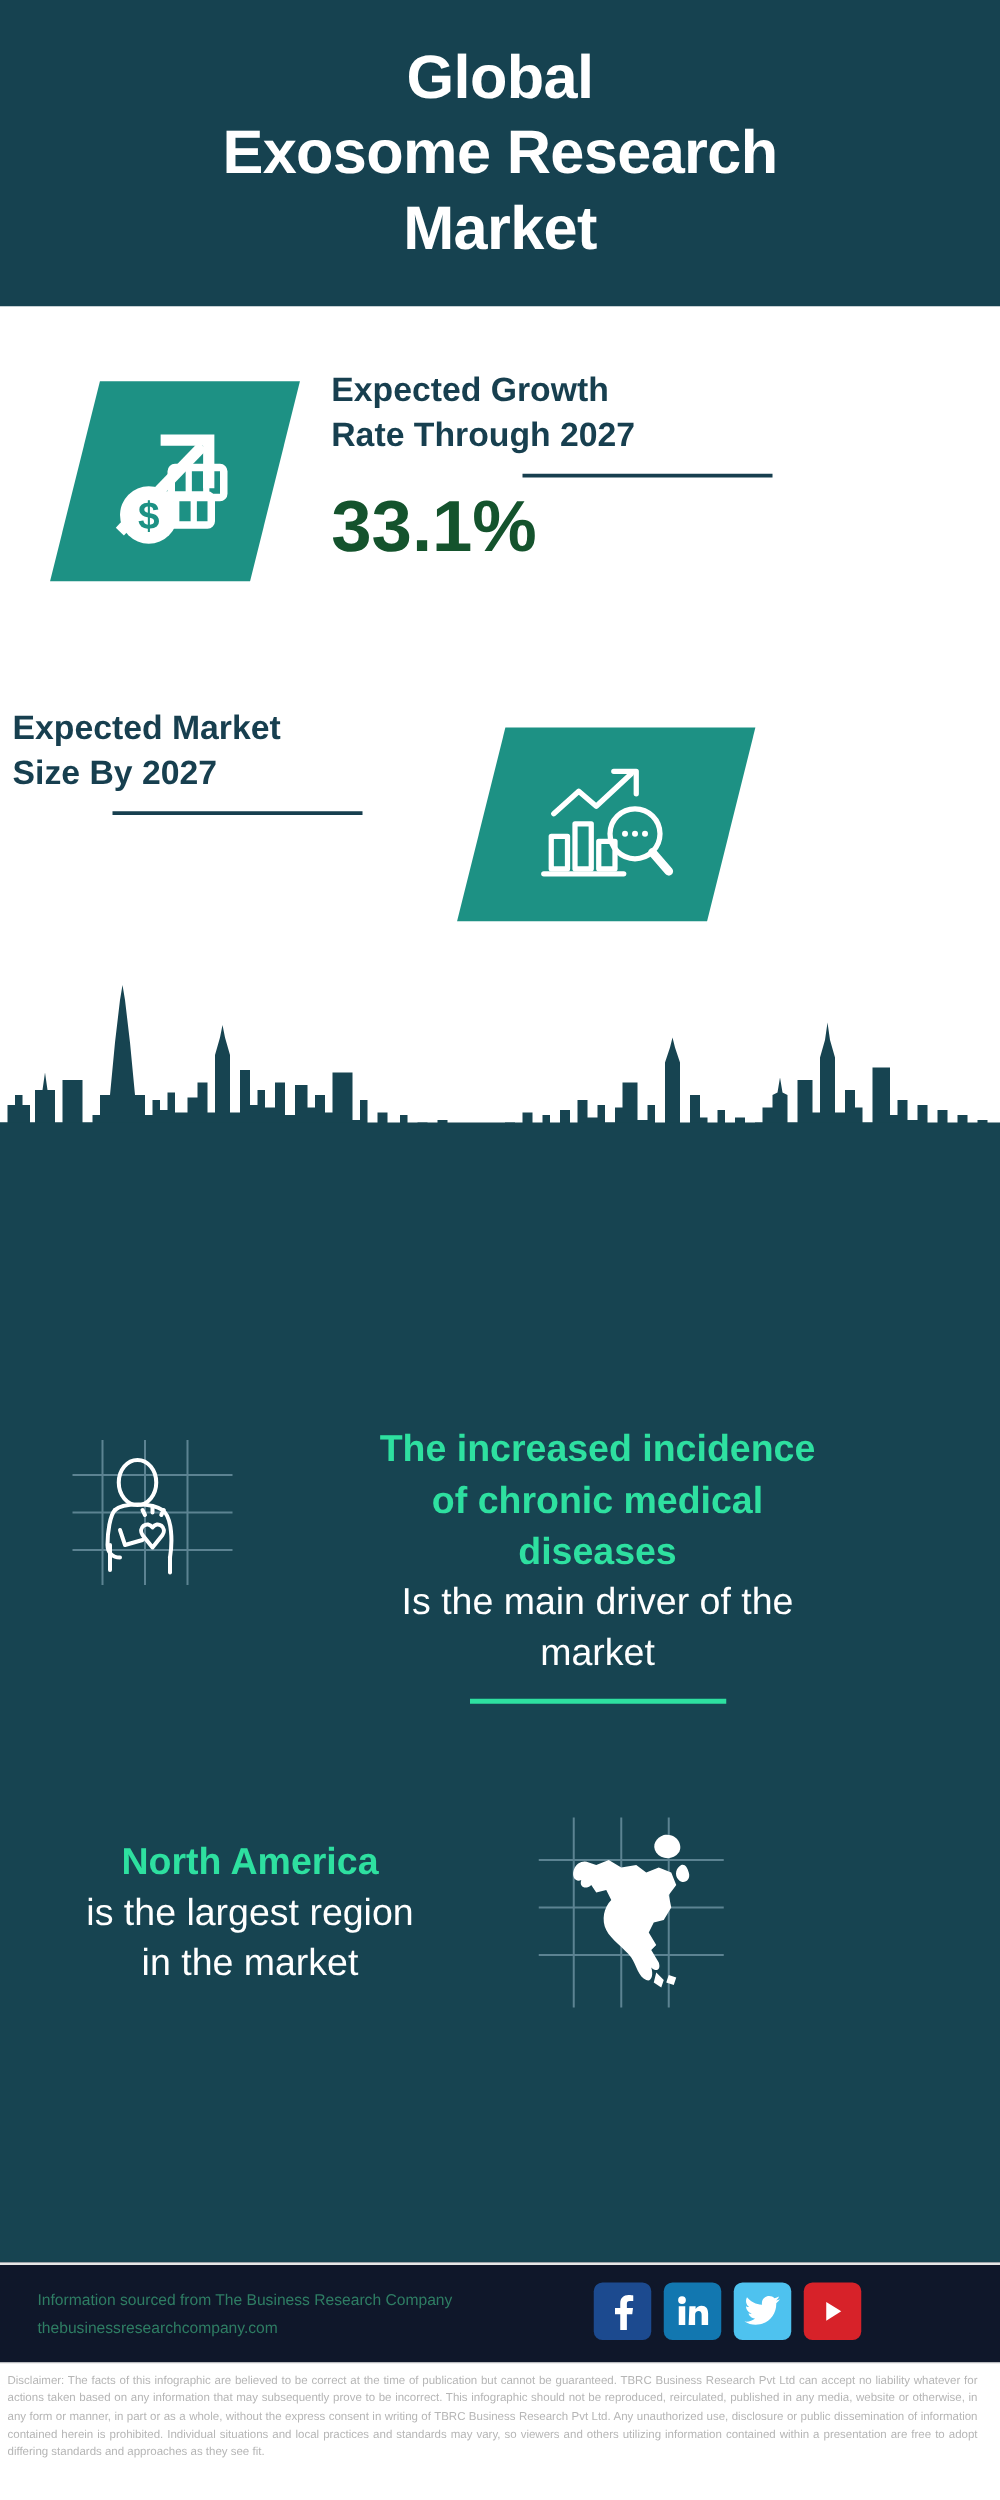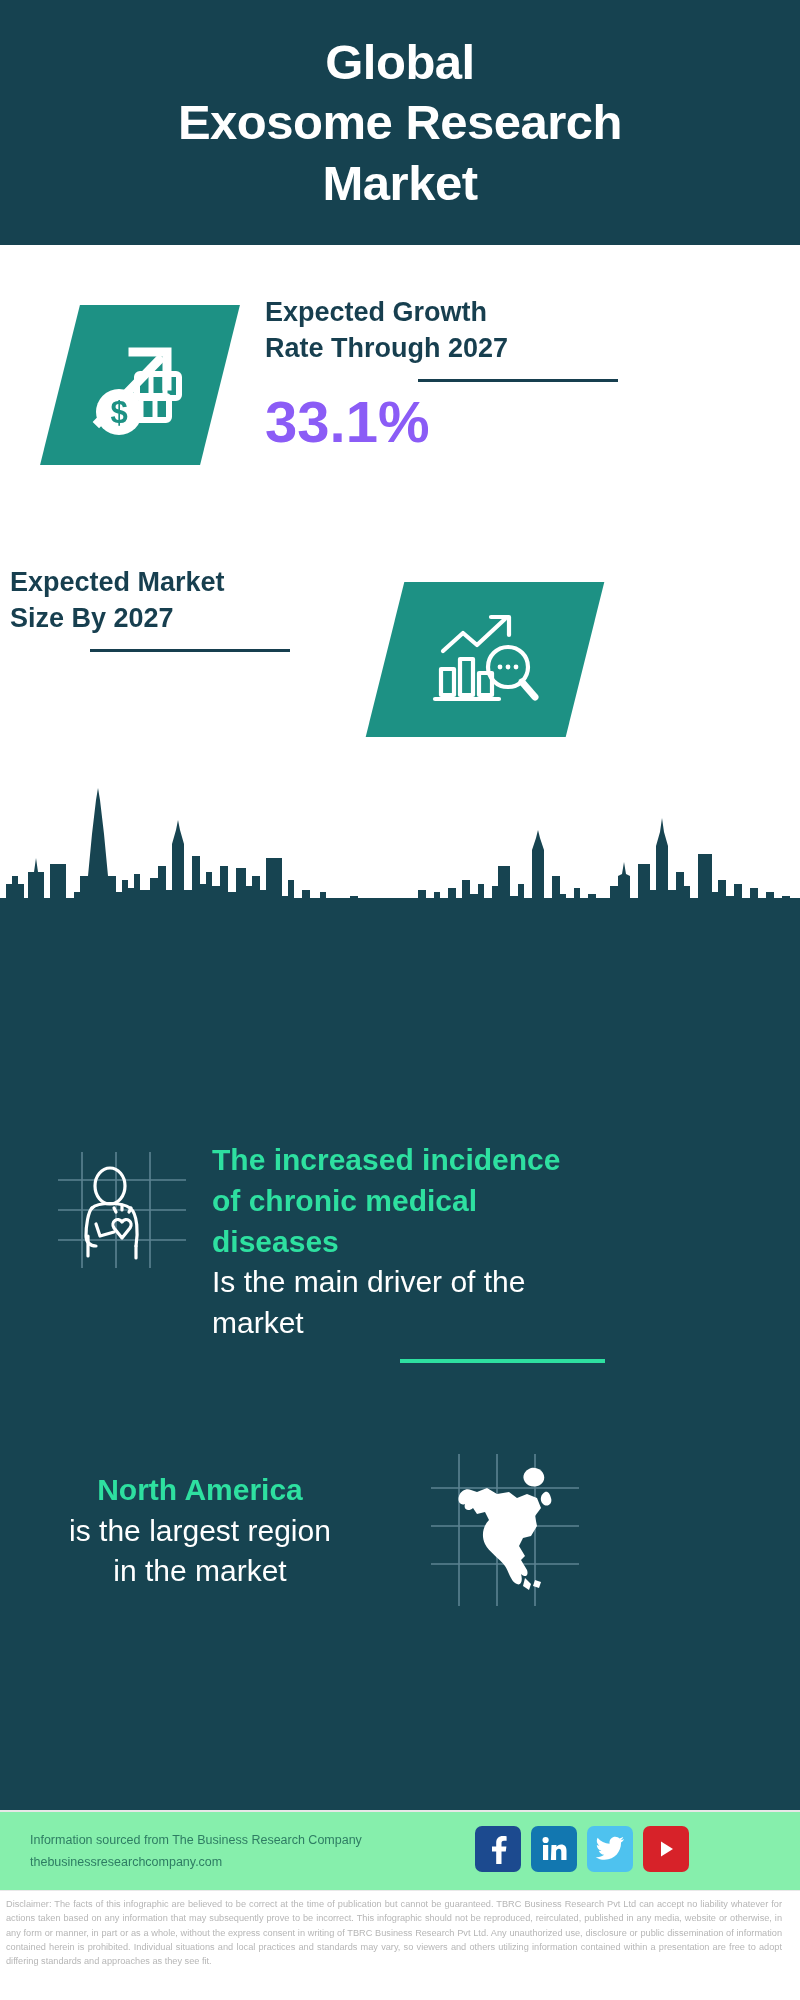--- a/index.html
+++ b/index.html
@@ -51,21 +51,21 @@
     text-align:left;
   }
   .label-dark{
     color:#173f4f;font-size:27px;font-weight:bold;line-height:1.32;
     white-space:pre-line;
   }
   .rule-dark{
     width:200px;height:3px;background:#173f4f;margin:13px auto 10px auto;
   }
   .value-teal{
-    color:#8b5cf6;font-size:58px;font-weight:bold;line-height:1.05;
+    color:#14532d;font-size:58px;font-weight:bold;line-height:1.05;
   }
 
   
   .stat-size{
     position:absolute;left:0;top:545px;width:800px;height:245px;
   }
   .size-text{
     position:absolute;left:10px;top:20px;width:360px;text-align:left;
   }
 
@@ -81,21 +81,21 @@
 
   
   .driver{
     position:absolute;left:0;top:1140px;width:800px;height:280px;
   }
   .grid-icon{
     position:absolute;
   }
   .grid-driver{left:52px;top:10px;width:140px;height:120px;}
   .driver-text{
-    position:absolute;left:212px;top:0px;width:580px;text-align:left;
+    position:absolute;left:188px;top:0px;width:580px;text-align:center;
   }
   .accent-green{
     color:#2ee0a0;font-size:30px;font-weight:bold;line-height:1.36;
     white-space:pre-line;
   }
   .white-text{
     color:#ffffff;font-size:30px;line-height:1.35;white-space:pre-line;
   }
   .rule-green{
     width:205px;height:4px;background:#2ee0a0;margin:16px auto 0 auto;
@@ -106,21 +106,21 @@
     position:absolute;left:0;top:1450px;width:800px;height:220px;
   }
   .region-text{
     position:absolute;left:10px;top:20px;width:380px;text-align:center;
   }
   .grid-region{position:absolute;left:425px;top:0px;width:160px;height:160px;}
 
   
   .source-bar{
     position:absolute;left:0;top:1810px;width:800px;height:80px;
-    background:#86efac;
+    background:#0f172a;
     border-top:2px solid #e7e7e7;
   }
   .source-text{
     position:absolute;left:30px;top:18px;
     color:#2e7d63;font-size:12.5px;line-height:1.75;
   }
   .socials{
     position:absolute;left:475px;top:14px;
     display:flex;gap:10px;align-items:center;
   }

